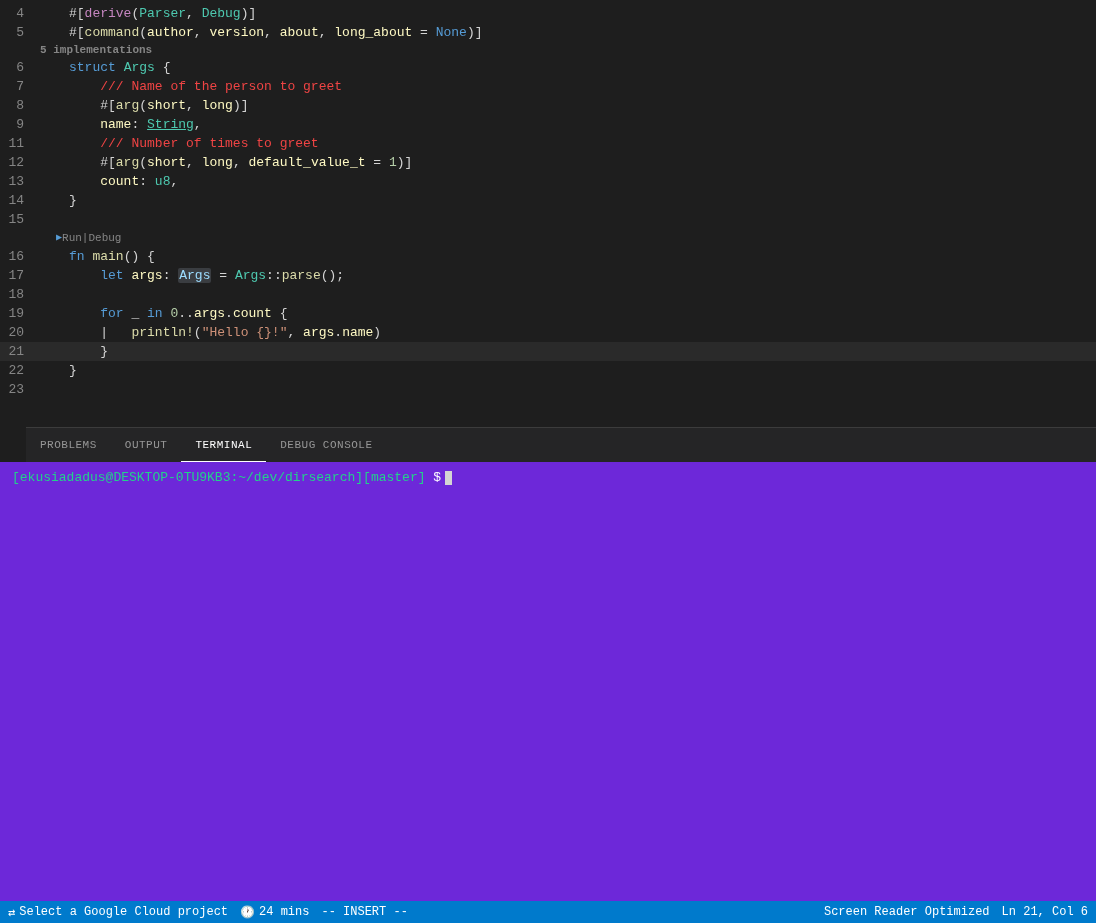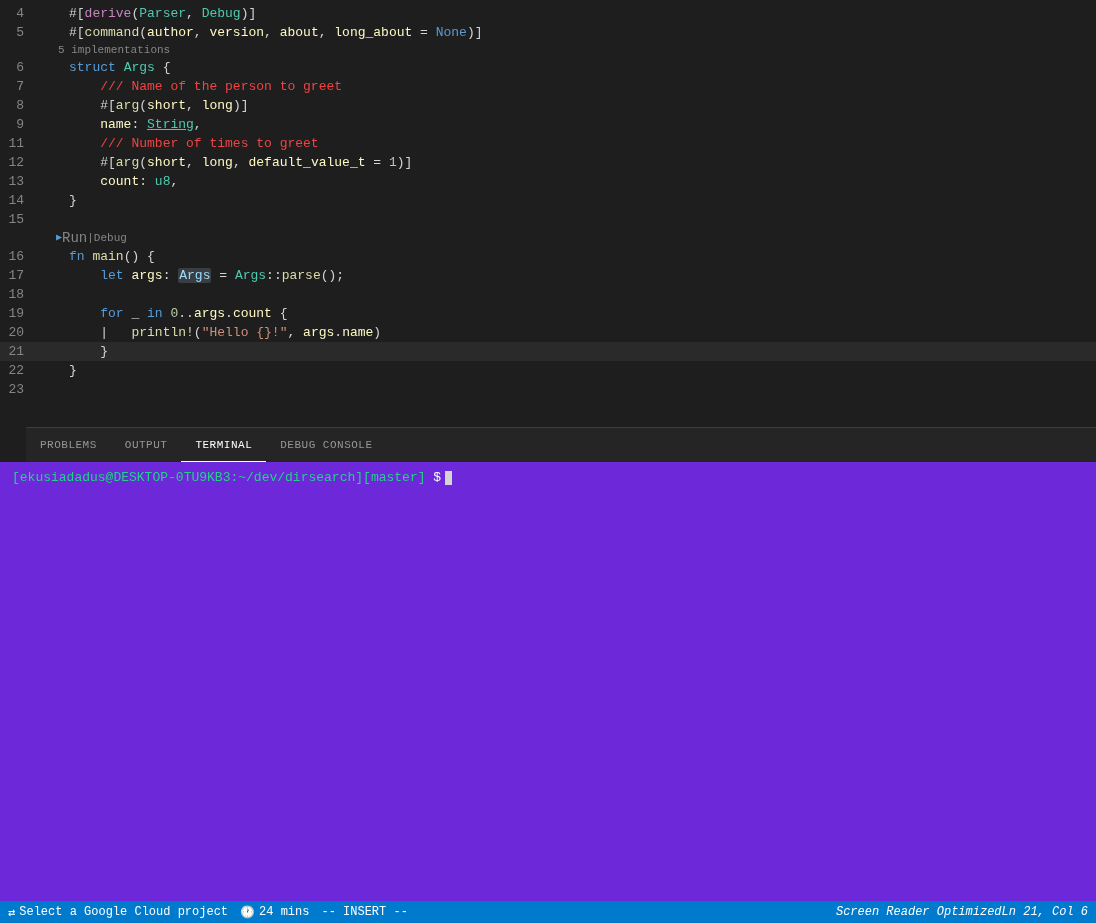--- a/index.html
+++ b/index.html
@@ -156,21 +156,21 @@
 
     .status-left {
       display: flex;
       align-items: center;
       gap: 12px;
     }
 
     .status-right {
       display: flex;
       align-items: center;
-      font-style: italic;
+      gap: 12px;
     }
 
     .status-item {
       display: flex;
       align-items: center;
       gap: 4px;
       white-space: nowrap;
     }
 
     
@@ -192,21 +192,21 @@
 <div id="editor-area" style="height: 746px;">
 
 <div class="code-line">
       <span class="line-number">4</span>
       <span class="line-content"><span class="plain">#[</span><span class="kw2">derive</span><span class="plain">(</span><span class="type">Parser</span><span class="plain">, </span><span class="type">Debug</span><span class="plain">)]</span></span>
     </div>
     <div class="code-line">
       <span class="line-number">5</span>
       <span class="line-content"><span class="plain">#[</span><span class="fn-name">command</span><span class="plain">(</span><span class="var">author</span><span class="plain">, </span><span class="var">version</span><span class="plain">, </span><span class="var">about</span><span class="plain">, </span><span class="var">long_about</span><span class="plain"> = </span><span class="kw">None</span><span class="plain">)]</span></span>
     </div>
-    <div class="run-debug-line" style="padding-left: 58px; color: rgb(133, 133, 133); font-size: 11px; height: 16px; line-height: 16px;">5 implementations</div>
+    <div class="run-debug-line" style="padding-left: 40px; color: rgb(133, 133, 133); font-size: 11px; height: 16px; line-height: 16px; font-weight: bold;">5 implementations</div>
     <div class="code-line">
       <span class="line-number">6</span>
       <span class="line-content"><span class="kw">struct</span><span class="plain"> </span><span class="type">Args</span><span class="plain"> {</span></span>
     </div>
     <div class="code-line">
       <span class="line-number">7</span>
       <span class="line-content"><span class="plain">    </span><span class="comment">/// Name of the person to greet</span></span>
     </div>
     <div class="code-line">
       <span class="line-number">8</span>
@@ -231,21 +231,21 @@
     <div class="code-line">
       <span class="line-number">14</span>
       <span class="line-content"><span class="plain">}</span></span>
     </div>
     <div class="code-line">
       <span class="line-number">15</span>
       <span class="line-content"> </span>
     </div>
     <div class="run-debug-line">
       <span style="color:#569cd6;font-size:10px;">▶</span>
-      <span style="color:#858585;font-size:14px;cursor:pointer;">Run</span>
+      <span style="color:#858585;font-size:11px;cursor:pointer;">Run</span>
       <span style="color:#858585;font-size:11px;"> | </span>
       <span style="color:#858585;font-size:11px;cursor:pointer;">Debug</span>
     </div>
     <div class="code-line">
       <span class="line-number">16</span>
       <span class="line-content"><span class="kw">fn</span><span class="plain"> </span><span class="fn-name">main</span><span class="plain">() {</span></span>
     </div>
     <div class="code-line">
       <span class="line-number">17</span>
       <span class="line-content"><span class="plain">    </span><span class="kw">let</span><span class="plain"> </span><span class="var">args</span><span class="plain">: </span><span style="background-color: rgb(58, 61, 65); border-radius: 2px; padding: 0px 1px; color: rgb(156, 220, 254);">Args</span><span class="plain"> = </span><span class="type">Args</span><span class="plain">::</span><span class="fn-name">parse</span><span class="plain">();</span></span>

